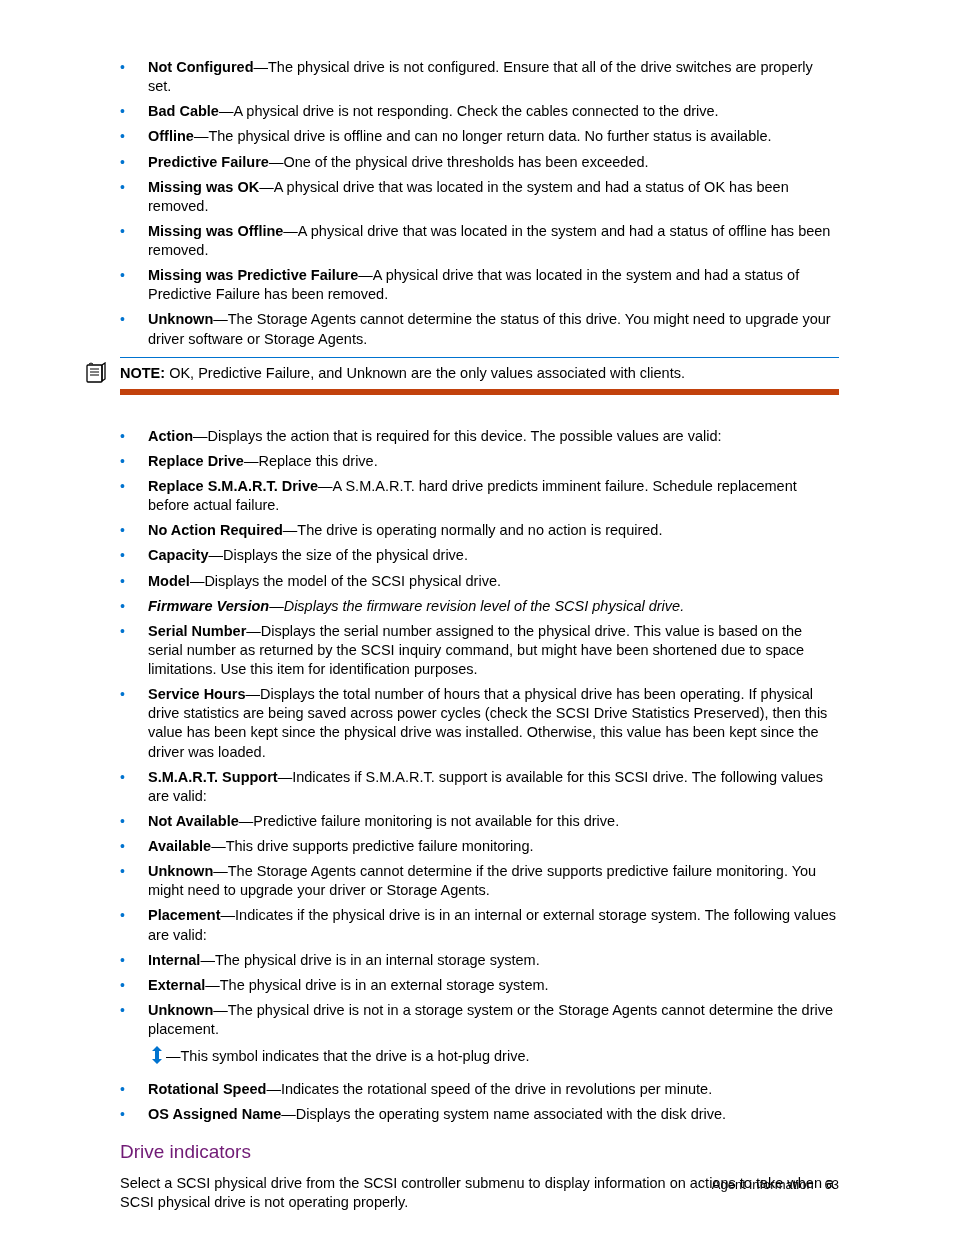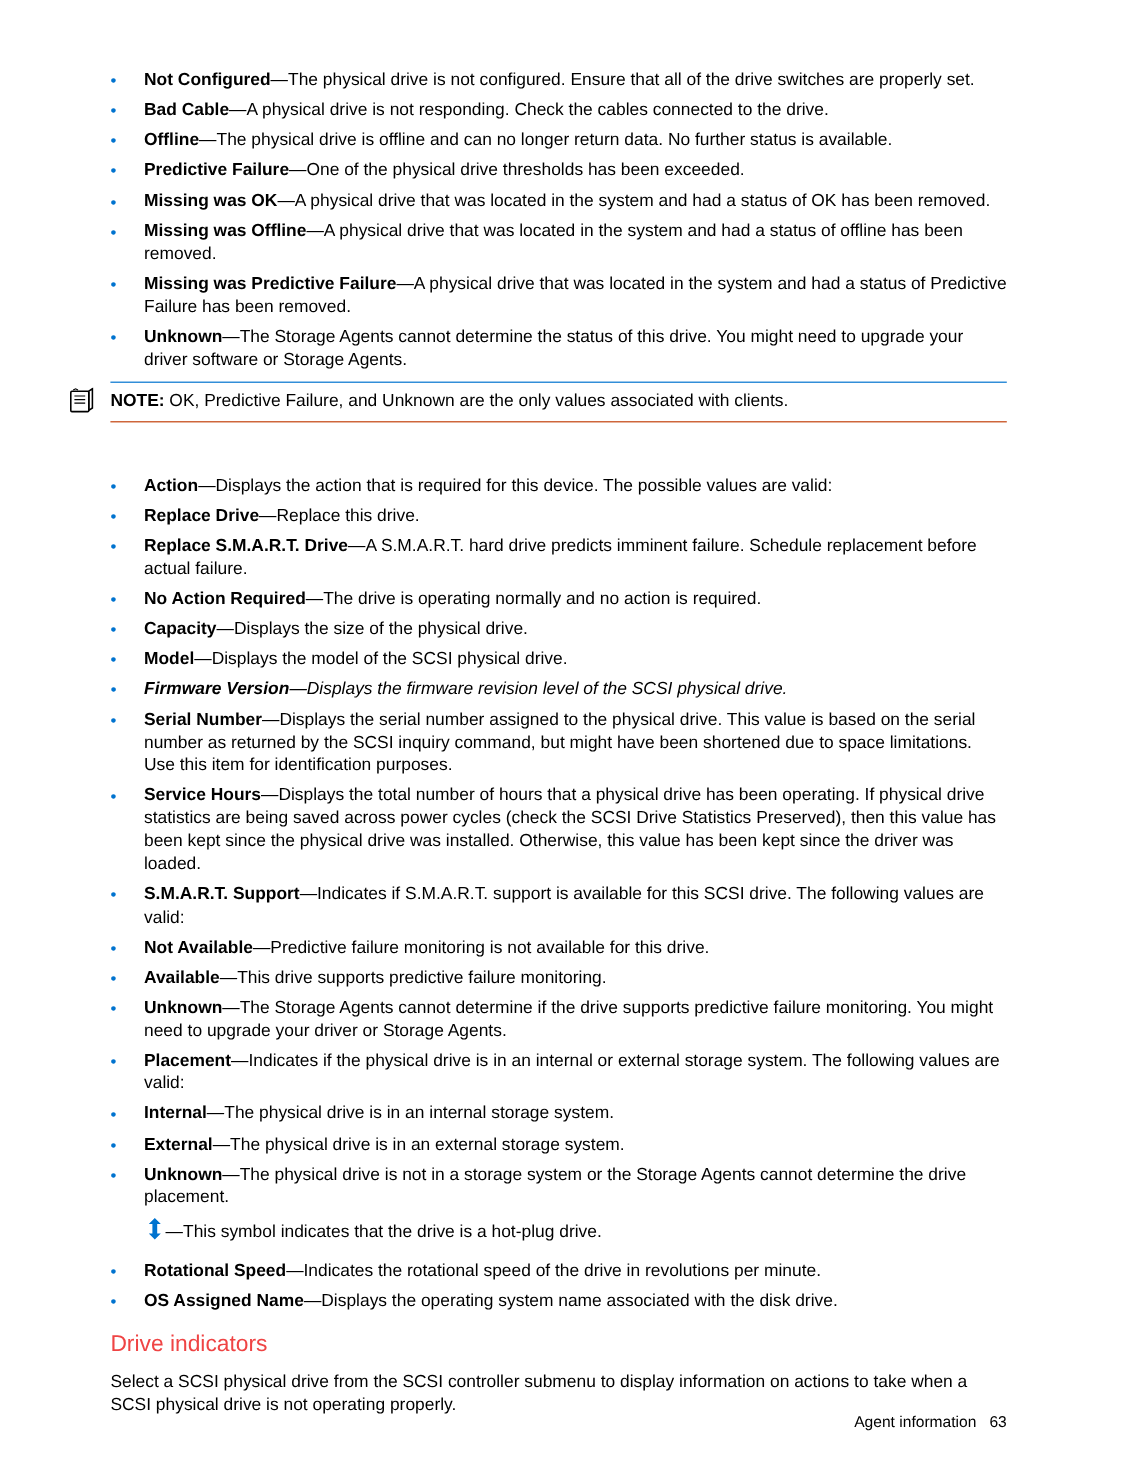--- a/index.html
+++ b/index.html
@@ -12,21 +12,21 @@
     font-family: "Arial Narrow", Arial, Helvetica, sans-serif;
     font-stretch: condensed;
     font-size: 14.5px;
     color: #000;
     line-height: 1.32;
   }
   .page {
     position: relative;
     width: 954px;
     height: 1235px;
-    padding: 58px 115px 50px 92px;
+    padding: 58px 115px 50px 120px;
     box-sizing: border-box;
   }
   ul.bullets {
     list-style: none;
     margin: 0;
     padding: 0;
   }
   ul.bullets > li {
     position: relative;
     padding-left: 28px;
@@ -41,41 +41,41 @@
     font-size: 14px;
     line-height: 1.3;
   }
   .lvl1 { margin-left: 0; }
   .lvl2 { margin-left: 30px; }
   .lvl3 { margin-left: 60px; }
   .lvl4 { margin-left: 90px; font-style: italic; }
   .term { font-weight: bold; }
   .notebox {
     border-top: 1px solid #0073cf;
-    border-bottom: 1px solid #c2410c;
-    margin: 8px 0 44px 0;
+    border-bottom: 6px solid #c2410c;
+    margin: 8px 0 32px 0;
     padding: 6px 0 6px 0;
     position: relative;
   }
   .note-icon {
     position: absolute;
     left: -35px;
     top: 4px;
   }
   .note-label { font-weight: bold; }
   .hotplug-row {
     margin: 4px 0 10px 30px;
   }
   .hotplug-icon {
     display: inline-block;
     vertical-align: middle;
     margin-right: 2px;
   }
   .heading {
-    color: #ef4444;
+    color: #701a75;
     font-size: 19px;
     font-weight: normal;
     margin: 14px 0 10px 0;
   }
   .para {
     margin: 0 0 14px 0;
   }
   .footer {
     position: absolute;
     right: 115px;

